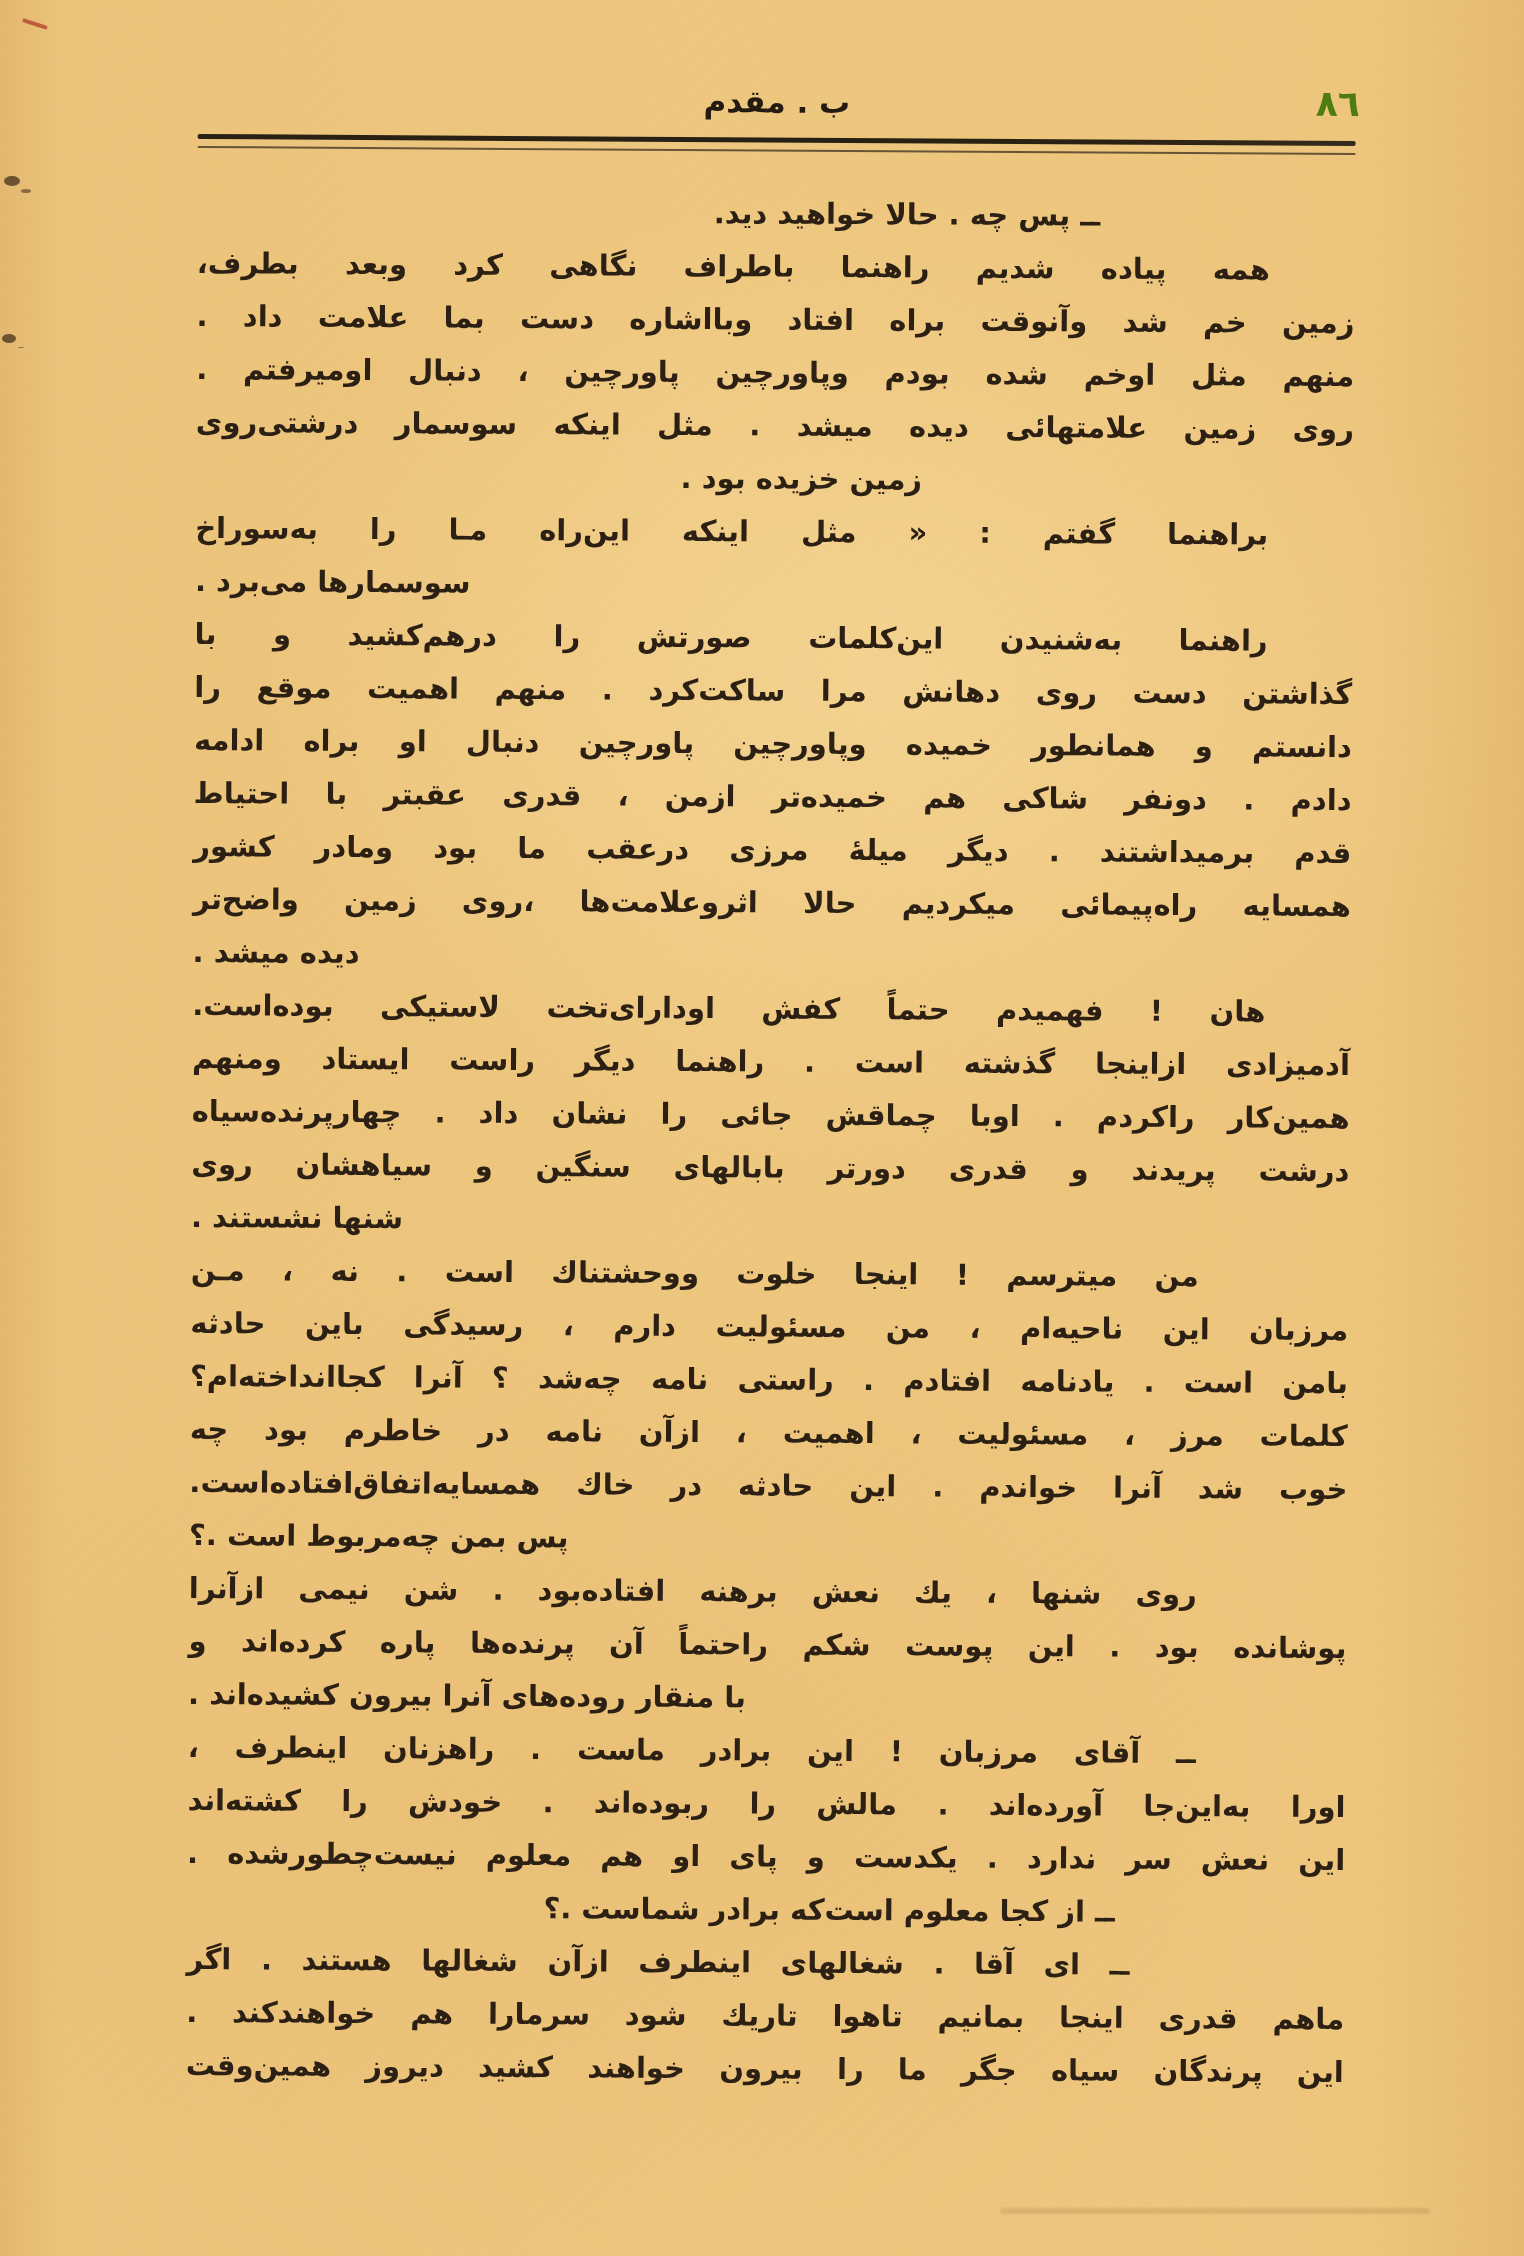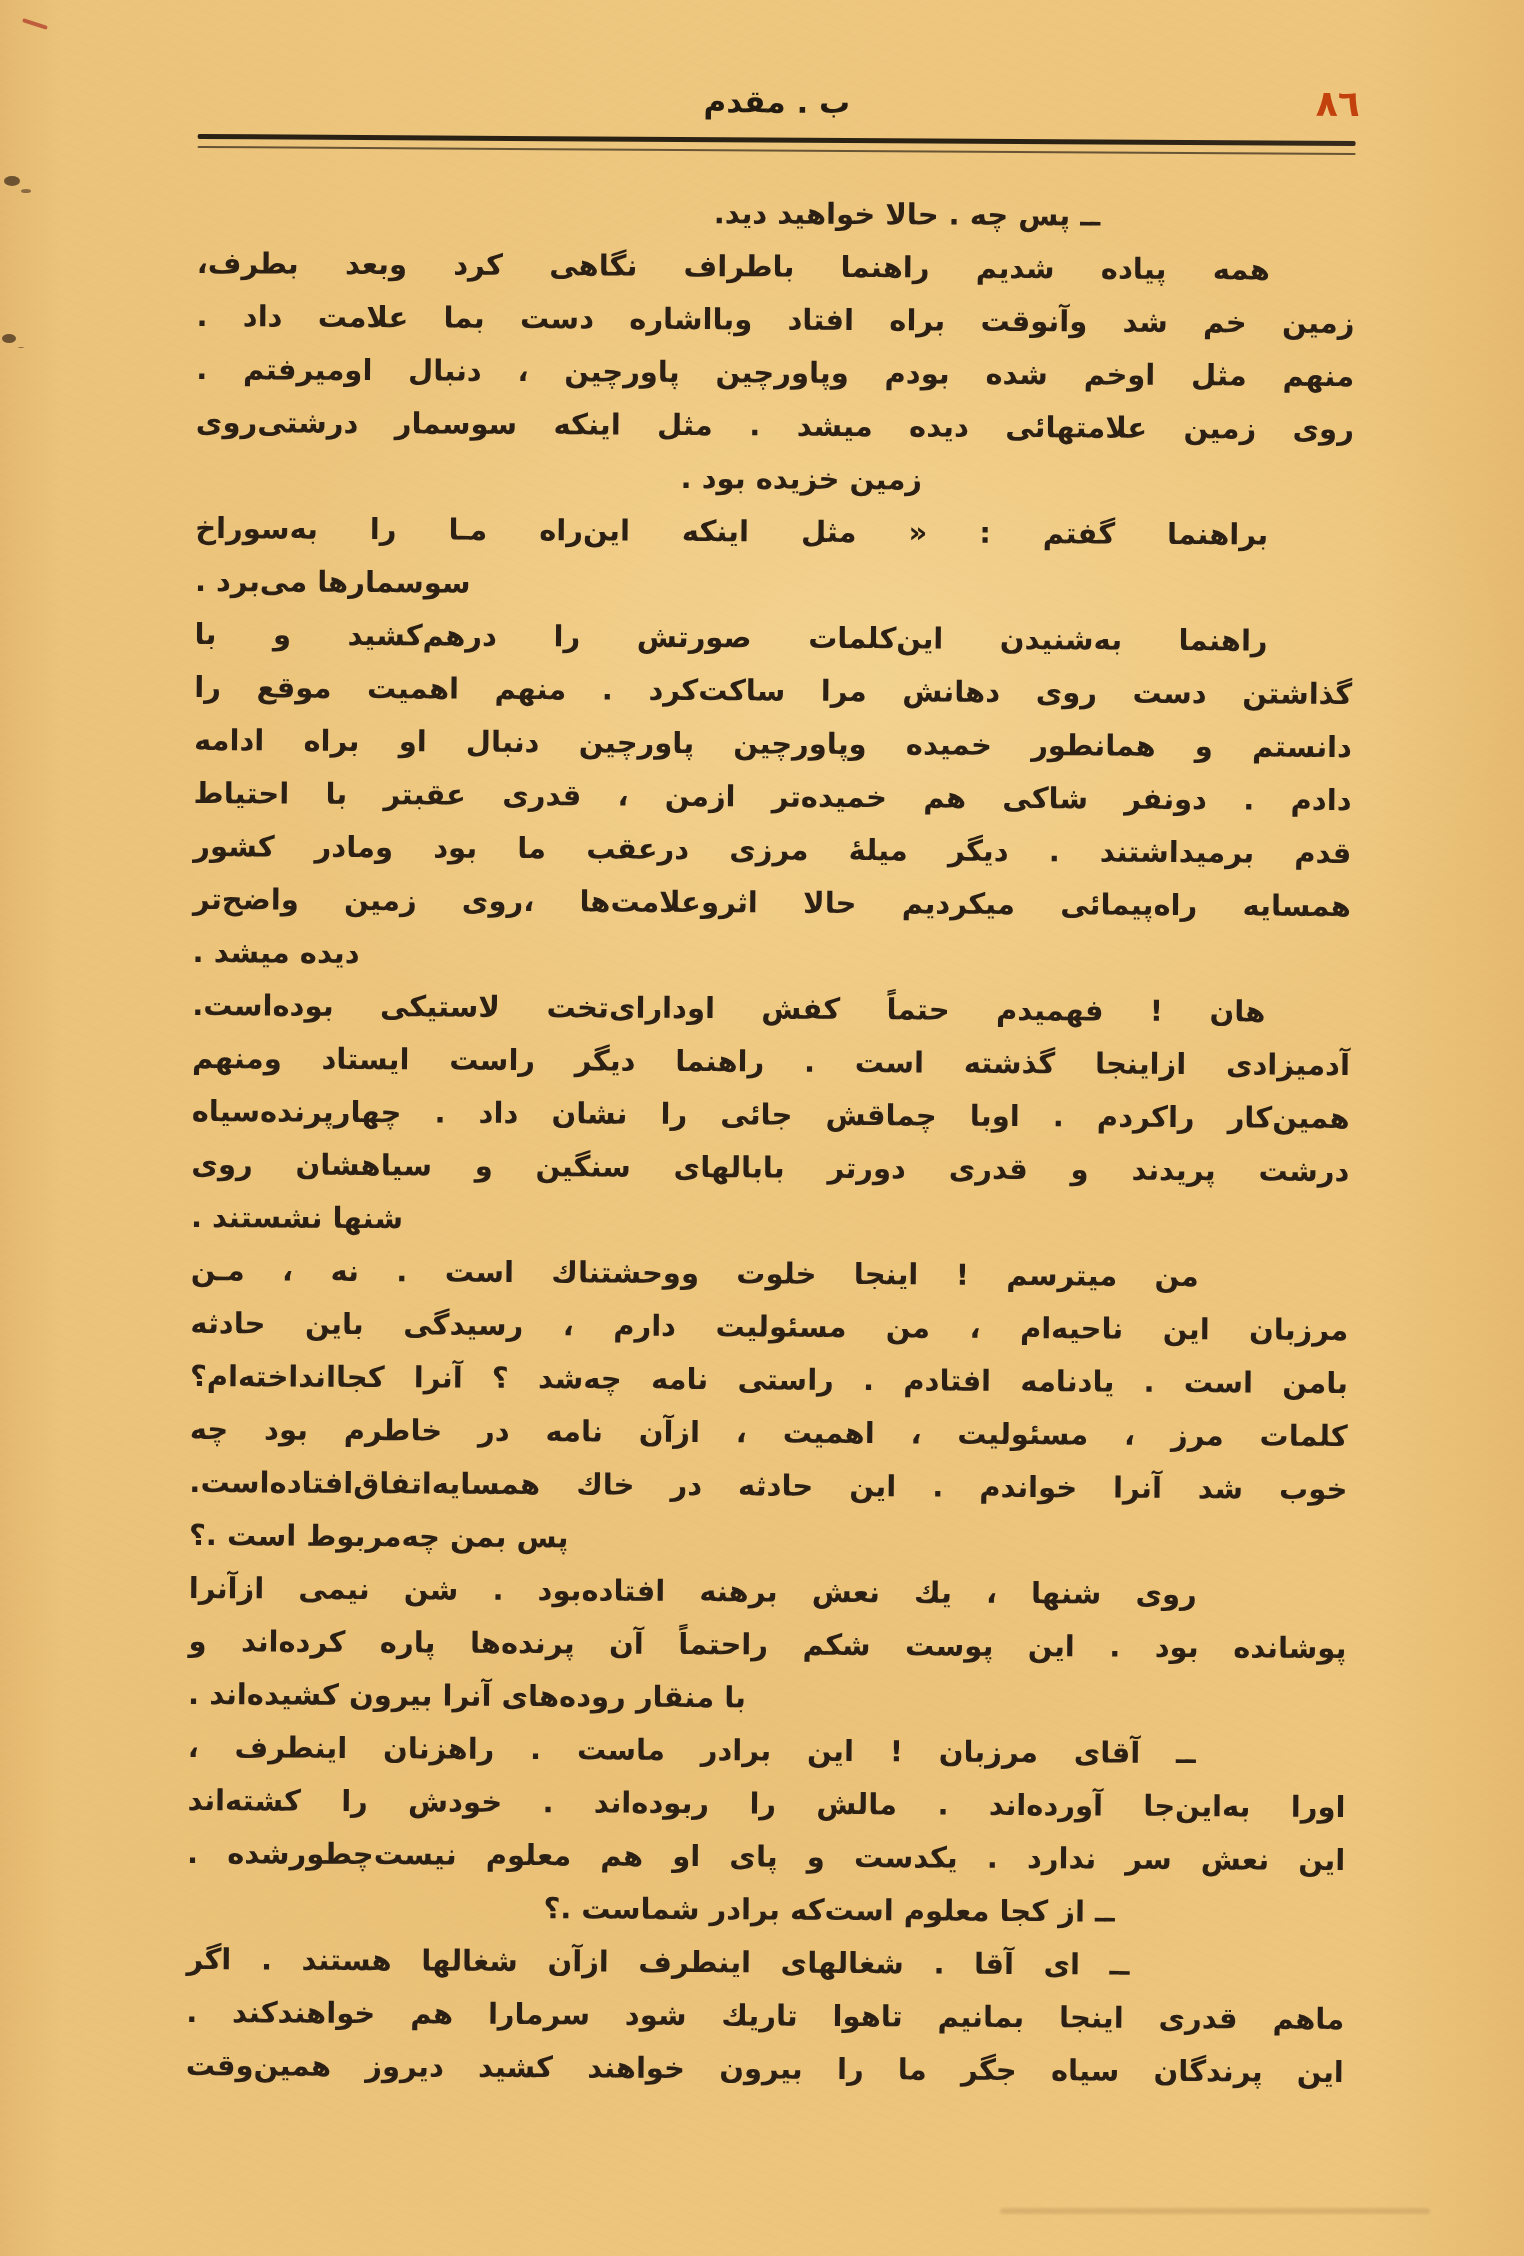--- a/index.html
+++ b/index.html
@@ -26,21 +26,21 @@
     position:absolute;left:198px;top:80px;width:1158px;
     transform:rotate(.35deg);transform-origin:0 0;
     color:#2b2013;
   }
   .hdr{position:relative;height:52px;}
   .hdr .title{
     display:block;text-align:center;font-size:31px;font-weight:bold;
     direction:rtl;letter-spacing:1px;color:#241b10;
   }
   .hdr .pnum{
-    position:absolute;right:-4px;top:-4px;font-size:36px;font-weight:bold;color:#c2410c;direction:rtl;
+    position:absolute;right:-4px;top:-4px;font-size:36px;font-weight:bold;color:#4d7c0f;direction:rtl;
   }
   .rule{margin-top:2px;}
   .rule .r1{height:5px;background:linear-gradient(90deg,#2a2115 0 78%,#352a1b 100%);border-radius:2px;}
   .rule .r2{height:2px;margin-top:7px;background:#3a2e1d;opacity:.75;border-radius:1px;}
 
   .body{margin-top:36px;direction:rtl;font-size:29px;font-weight:bold;line-height:53px;}
   .ln{height:53px;text-align:right;text-justify:inter-word;}
   .ln.full {text-align:justify;text-align-last:justify;}
   .ln.open {text-align:justify;text-align-last:justify;padding-right:85px;}
   .ln.open2{text-align:justify;text-align-last:justify;padding-right:150px;}

